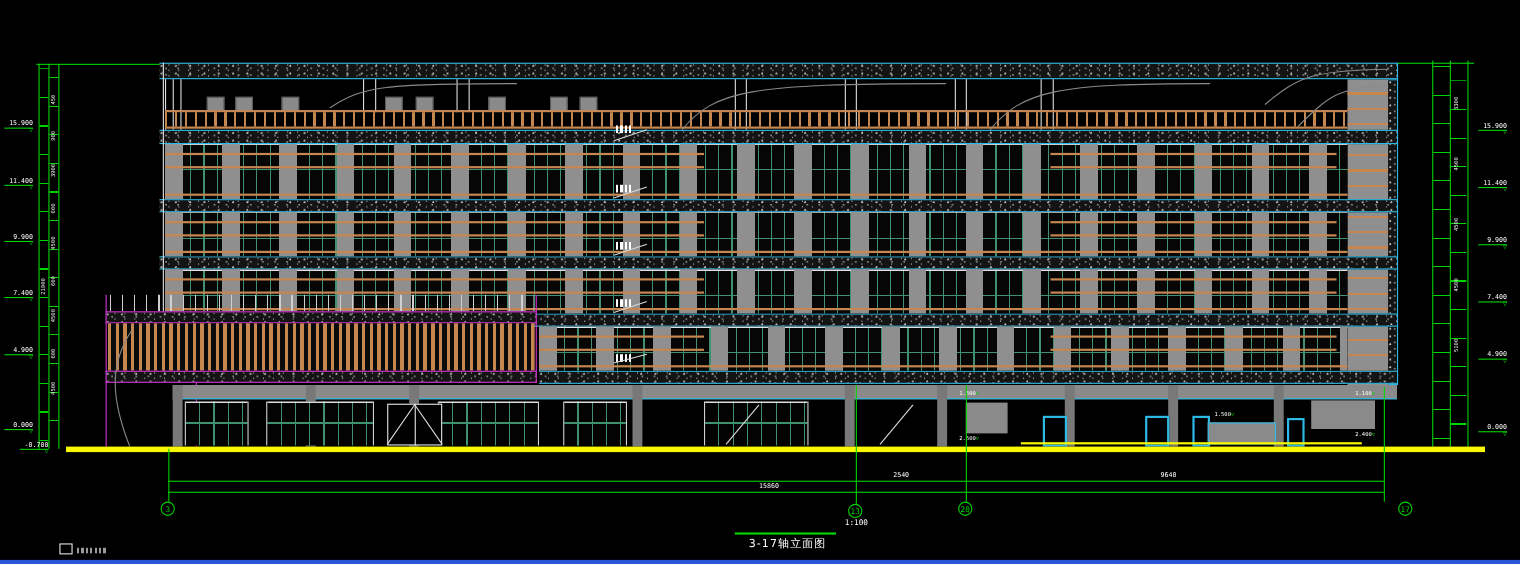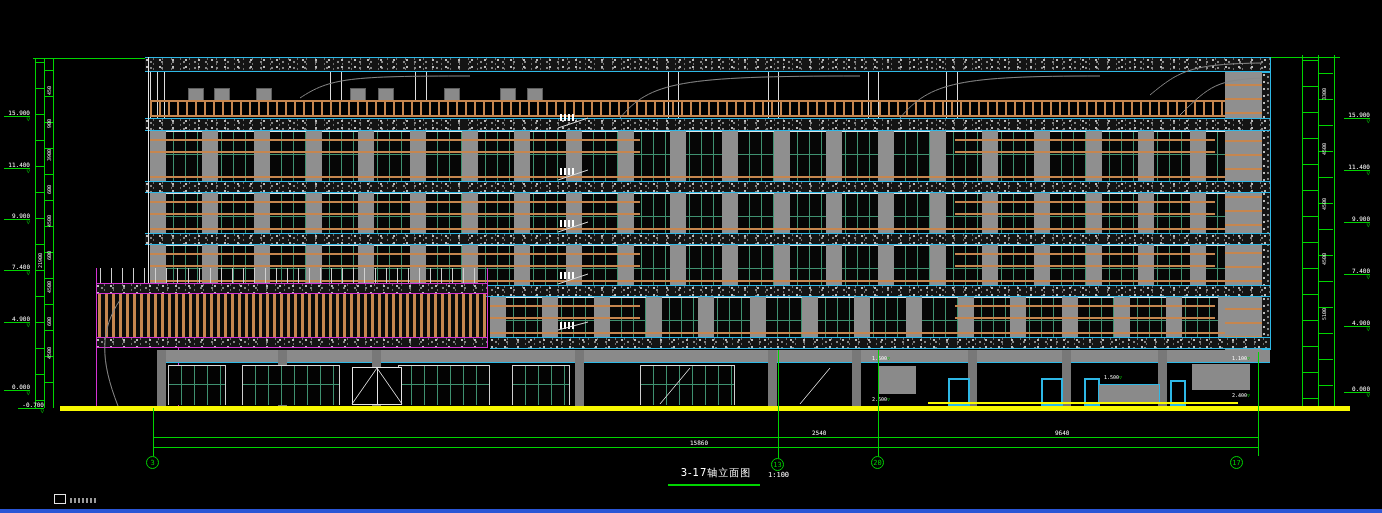--- a/index.html
+++ b/index.html
@@ -50,21 +50,21 @@
   .bub{position:absolute;width:13px;height:13px;border:1px solid #00d400;border-radius:50%;
        color:#00d400;font:7px/13px "DejaVu Sans Mono",monospace;text-align:center;}
   .lvl{position:absolute;color:#fff;font:6px/6px "DejaVu Sans Mono",monospace;text-align:right;width:26px;}
   .lvl .tri{display:block;color:#00d400;font-size:6px;line-height:4px;text-align:right;}
   .lvl .bar{display:block;height:1px;background:#00d400;margin-top:0px;}
   .gm{position:absolute;color:#fff;font:5px/5px "DejaVu Sans Mono",monospace;}
   .gm .tri{color:#00d400;font-size:5px;}
   .rnum{position:absolute;color:#e8e8e8;font:5px/5px "DejaVu Sans Mono",monospace;
         transform:rotate(-90deg);transform-origin:left top;white-space:nowrap;}
   .dimtx{position:absolute;color:#fff;font:6px/6px "DejaVu Sans Mono",monospace;}
-  .title{position:absolute;color:#fff;font:10px/12px "DejaVu Sans",sans-serif;letter-spacing:1px;}
+  .title{position:absolute;color:#fff;font:10px/12px "DejaVu Sans",sans-serif;letter-spacing:1px;margin-top:22px;}
   .scaletx{position:absolute;color:#fff;font:7px/8px "DejaVu Sans Mono",monospace;}
   .co{position:absolute;height:7px;background:repeating-linear-gradient(90deg,#fff 0 2px,rgba(0,0,0,0) 2px 4px);}
   .legendbox{position:absolute;border:1px solid #e6e6e6;background:#000;}
   .legendtx{position:absolute;background:repeating-linear-gradient(90deg,#9a9a9a 0 2px,rgba(0,0,0,0) 2px 4px);}
   svg.ovl{position:absolute;left:0;top:0;pointer-events:none;}
 </style>
 </head>
 <body>
 
 <div id="stage">
@@ -235,21 +235,21 @@
   <div class="gline abs" style="left:1258px;top:352px;width:1px;height:104px"></div>
   <div class="gline abs" style="left:153px;top:437px;width:1105px;height:1px"></div>
   <div class="gline abs" style="left:153px;top:447px;width:1105px;height:1px"></div>
   <div class="dimtx" style="left:690px;top:440px">15860</div>
   <div class="dimtx" style="left:812px;top:430px">2540</div>
   <div class="dimtx" style="left:1055px;top:430px">9640</div>
 
   <div class="bub" style="left:146px;top:456px">3</div>
   <div class="bub" style="left:771px;top:458px">13</div>
   <div class="bub" style="left:871px;top:456px">20</div>
-  <div class="bub" style="left:1230px;top:456px">17</div>
+  <div class="bub" style="left:1271px;top:456px">17</div>
 
   <div class="title" style="left:668px;top:467px;width:96px;text-align:center">3-17轴立面图</div>
   <div class="gline abs" style="left:668px;top:484px;width:92px;height:2px"></div>
   <div class="scaletx" style="left:768px;top:471px">1:100</div>
 
   <div class="legendbox" style="left:54px;top:494px;width:12px;height:10px"></div>
   <div class="legendtx" style="left:70px;top:498px;width:28px;height:5px"></div>
   <div class="abs" style="left:0;top:509px;width:1382px;height:4px;background:#2a56d6"></div>
 
   <svg class="ovl" width="1382" height="513" viewBox="0 0 1382 513">

